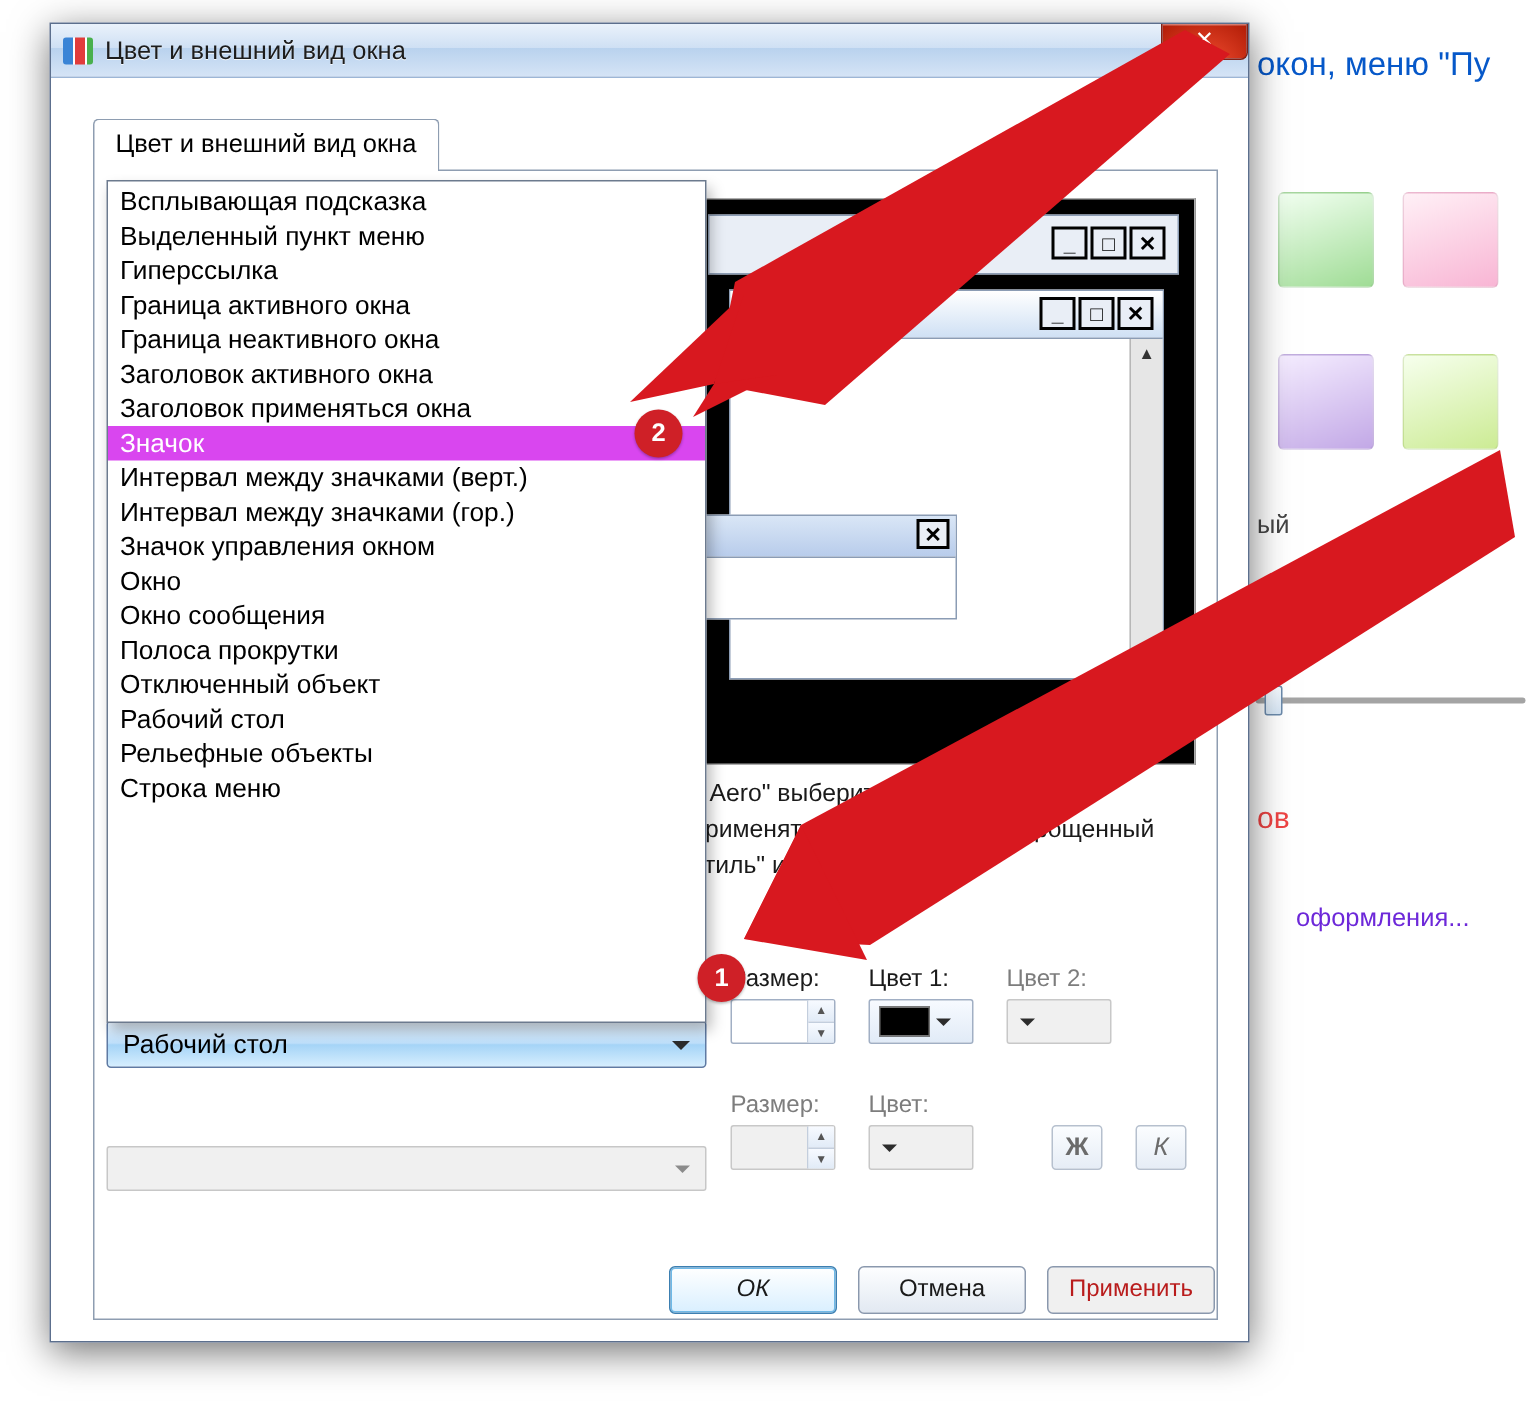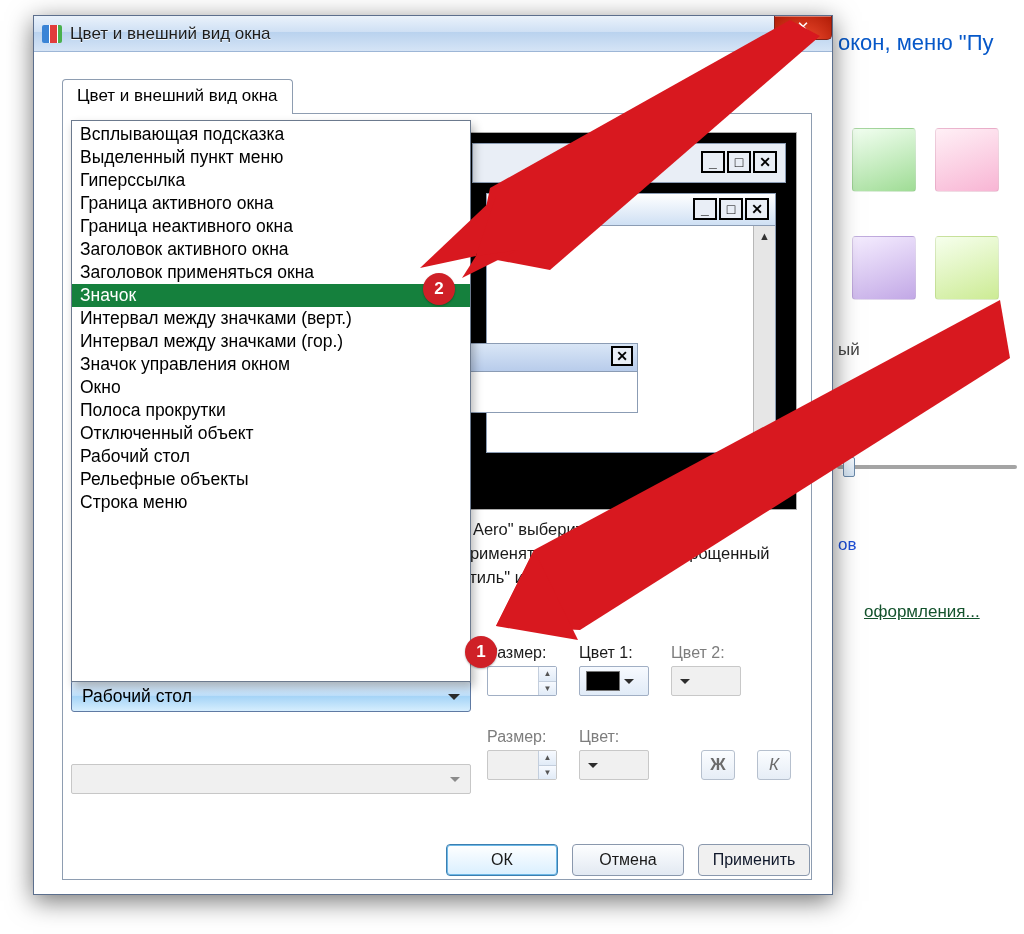--- a/index.html
+++ b/index.html
@@ -17,23 +17,22 @@
   
   .bg-text-top {
     position: absolute;
     top: 30px; left: 838px;
     color: #0658c9;
     font-size: 22px;
   }
   .bg-text-link {
     position: absolute;
     top: 602px; left: 864px;
-    color: #14532d;
+    color: #6d28d9;
     font-size: 17px;
-    text-decoration: underline;
   }
   .bg-swatch {
     position: absolute;
     width: 64px; height: 64px;
     border-radius: 4px;
     border: 1px solid rgba(0,0,0,.06);
   }
   .sw-green  { top: 128px; left: 852px; background: linear-gradient(160deg,#f2fff1,#9fdc95); }
   .sw-pink   { top: 128px; left: 935px; background: linear-gradient(160deg,#fff0f6,#f8b5d4); }
   .sw-purple { top: 236px; left: 852px; background: linear-gradient(160deg,#f5edff,#c2a8e6); }
@@ -153,21 +152,21 @@
     width: 400px; height: 562px;
     background: #fff;
     border: 1px solid #6c7a8e;
     box-shadow: 3px 5px 9px rgba(0,0,0,.28);
     z-index: 10;
     font-size: 17.5px;
     padding: 2px 0;
     overflow:hidden;
   }
   .lb-item { padding: 1px 8px; white-space:nowrap; cursor:default; }
-  .lb-item.selected { background:#15803d; color:#fff; }
+  .lb-item.selected { background:#d946ef; color:#fff; }
 
   
   .combo {
     position: absolute;
     top: 566px; left: 8px;
     width: 400px; height: 32px;
     border: 1px solid #5f7aa3;
     border-radius: 3px;
     background: linear-gradient(#e9f4ff 0%, #bfe0fb 48%, #a5d4f7 52%, #d6eefe 100%);
     display:flex; align-items:center;
@@ -226,22 +225,23 @@
     border:1px solid #8a98ad; border-radius:4px;
     background:linear-gradient(#fdfeff,#e2e9f2);
     font-size:16px; color:#1a1a1a;
     display:flex; align-items:center; justify-content:center;
     cursor:pointer;
   }
   .btn.default {
     border-color:#3c7fb1;
     box-shadow:0 0 0 1px #6fb9e7 inset;
     background:linear-gradient(#ffffff,#d9efff);
-  }
-  .btn.dis { color:#0f172a; background:#f0f0f0; cursor:default; }
+    font-style:italic;
+  }
+  .btn.dis { color:#b91c1c; background:#f0f0f0; cursor:default; }
 
   
   .bubble {
     position:absolute; width:32px; height:32px; border-radius:50%;
     background:#cf2027; color:#fff; font-size:17px; font-weight:600;
     display:flex; align-items:center; justify-content:center;
     z-index:50;
     box-shadow:0 1px 2px rgba(0,0,0,.3);
   }
   .arrow-svg { position:absolute; z-index:40; pointer-events:none; }
@@ -250,21 +250,21 @@
 <body>
 
 <div class="bg-text-top">окон, меню "Пу</div>
 <div class="bg-swatch sw-green"></div>
 <div class="bg-swatch sw-pink"></div>
 <div class="bg-swatch sw-purple"></div>
 <div class="bg-swatch sw-lime"></div>
 <div style="position:absolute;top:340px;left:838px;font-size:17px;color:#444">ый</div>
 <div class="bg-slider-track"></div>
 <div class="bg-slider-thumb"></div>
-<div style="position:absolute;top:535px;left:838px;font-size:17px;color:#1d4ed8">ов</div>
+<div style="position:absolute;top:535px;left:838px;font-size:20px;color:#ef4444">ов</div>
 <div class="bg-text-link">оформления...</div>
 
 <div class="dialog">
   <div class="titlebar">
     <div class="app-icon"></div>
     <div class="title">Цвет и внешний вид окна</div>
     <div class="close-btn">✕</div>
   </div>
 
   <div class="dlg-body">
@@ -313,20 +313,21 @@
           <div class="lb-item">Гиперссылка</div>
           <div class="lb-item">Граница активного окна</div>
           <div class="lb-item">Граница неактивного окна</div>
           <div class="lb-item">Заголовок активного окна</div>
           <div class="lb-item">Заголовок применяться окна</div>
           <div class="lb-item selected">Значок</div>
           <div class="lb-item">Интервал между значками (верт.)</div>
           <div class="lb-item">Интервал между значками (гор.)</div>
           <div class="lb-item">Значок управления окном</div>
           <div class="lb-item">Окно</div>
+          <div class="lb-item">Окно сообщения</div>
           <div class="lb-item">Полоса прокрутки</div>
           <div class="lb-item">Отключенный объект</div>
           <div class="lb-item">Рабочий стол</div>
           <div class="lb-item">Рельефные объекты</div>
           <div class="lb-item">Строка меню</div>
         </div>
       <div class="combo">
         <span>Рабочий стол</span>
       </div>
 

